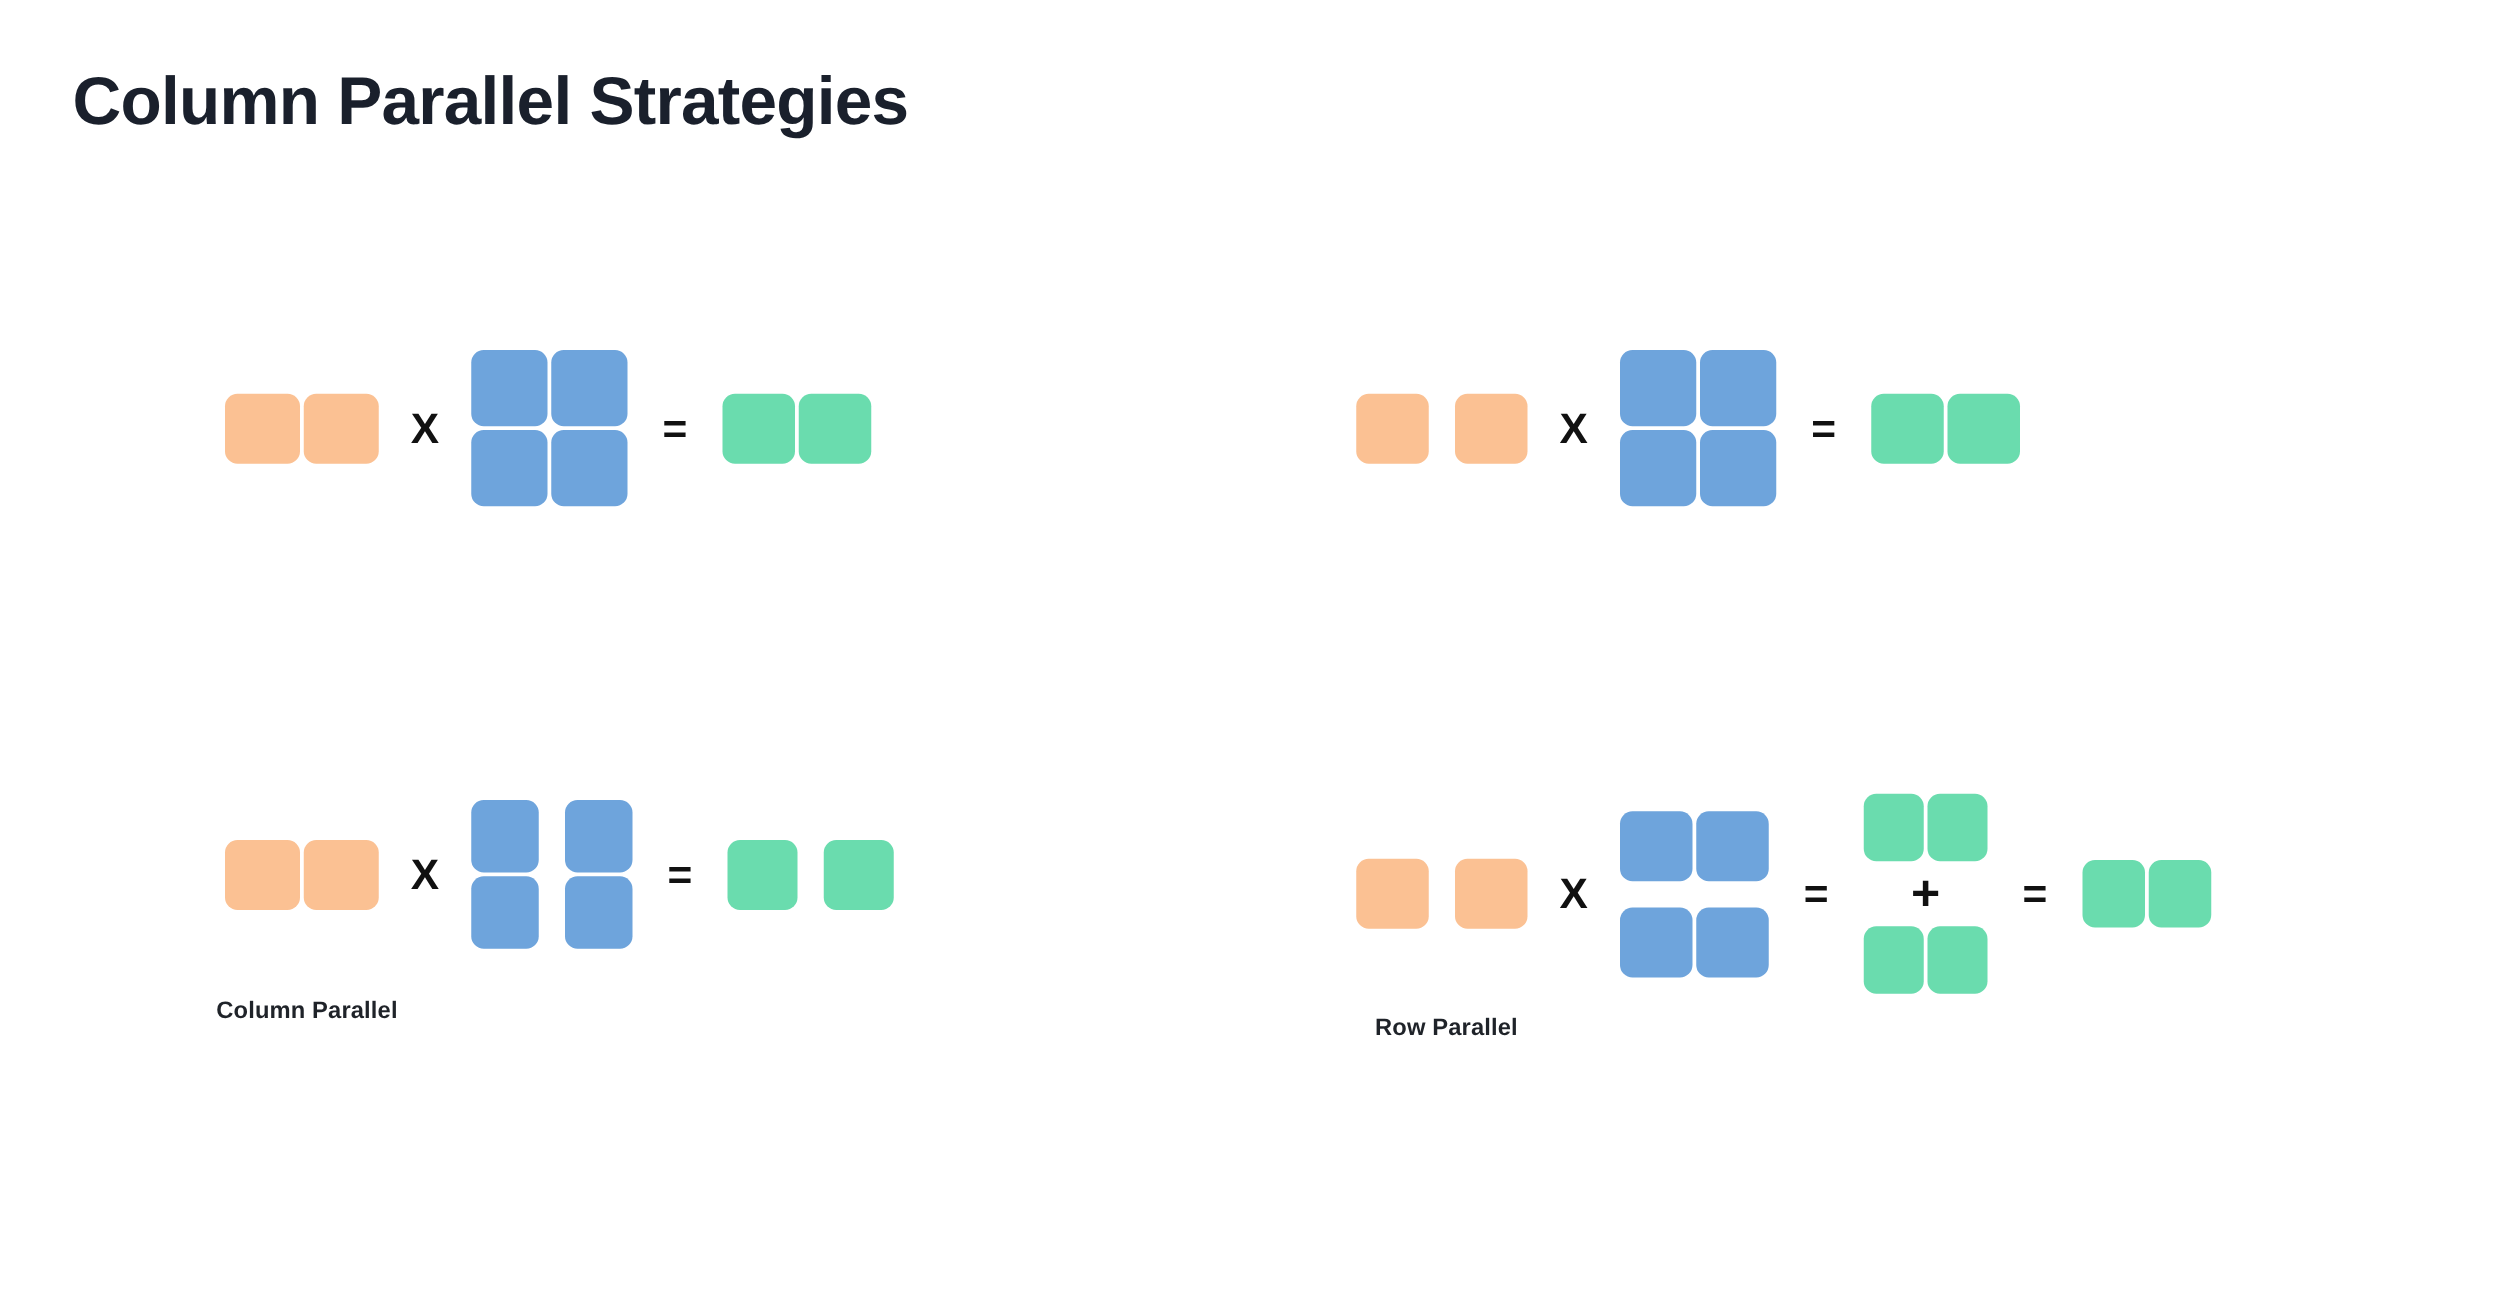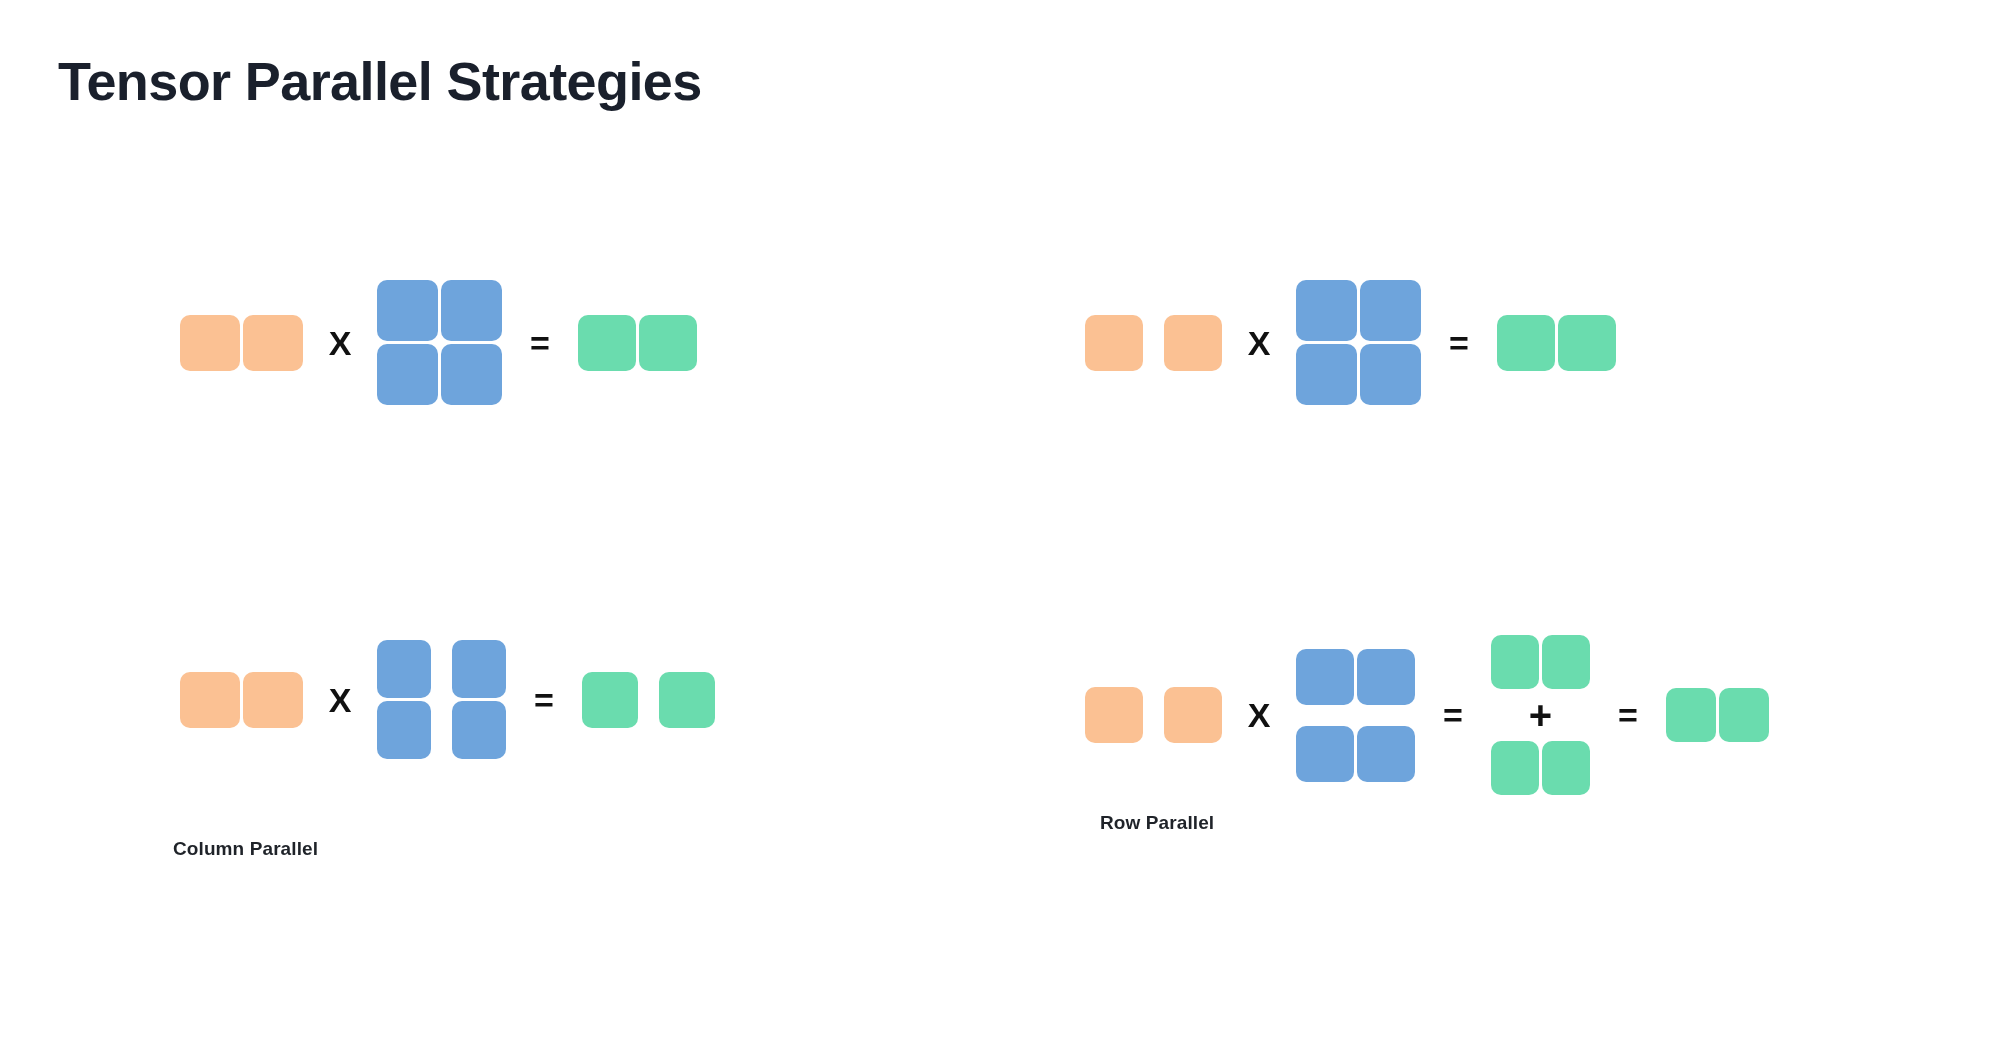--- a/index.html
+++ b/index.html
@@ -88,27 +88,27 @@
 
   
   .caption {
     position: absolute;
     font-size: 19px;
     font-weight: bold;
     color: #1f2329;
     letter-spacing: 0.1px;
     white-space: nowrap;
   }
-  .caption-col { left: 173px;  top: 838px; }
+  .caption-col { left: 173px;  top: 798px; }
   .caption-row { left: 1100px; top: 812px; }
 </style>
 </head>
 <body style="background: rgb(255, 255, 255);">
 
-<div class="page-title" style="color: rgb(26, 32, 44);">Tensor Parallel Strategies</div>
+<div class="page-title" style="color: rgb(26, 32, 44);">Column Parallel Strategies</div>
 
 <div class="panel panel-col-top">
   <div class="equation">
 
     <div class="matrix gap-tight">
       <div class="mrow gap-tight">
         <div class="cell orange" style="width: 60px; height: 56px; background: rgb(251, 193, 147);"></div>
         <div class="cell orange" style="width: 60px; height: 56px; background: rgb(251, 193, 147);"></div>
       </div>
     </div>

